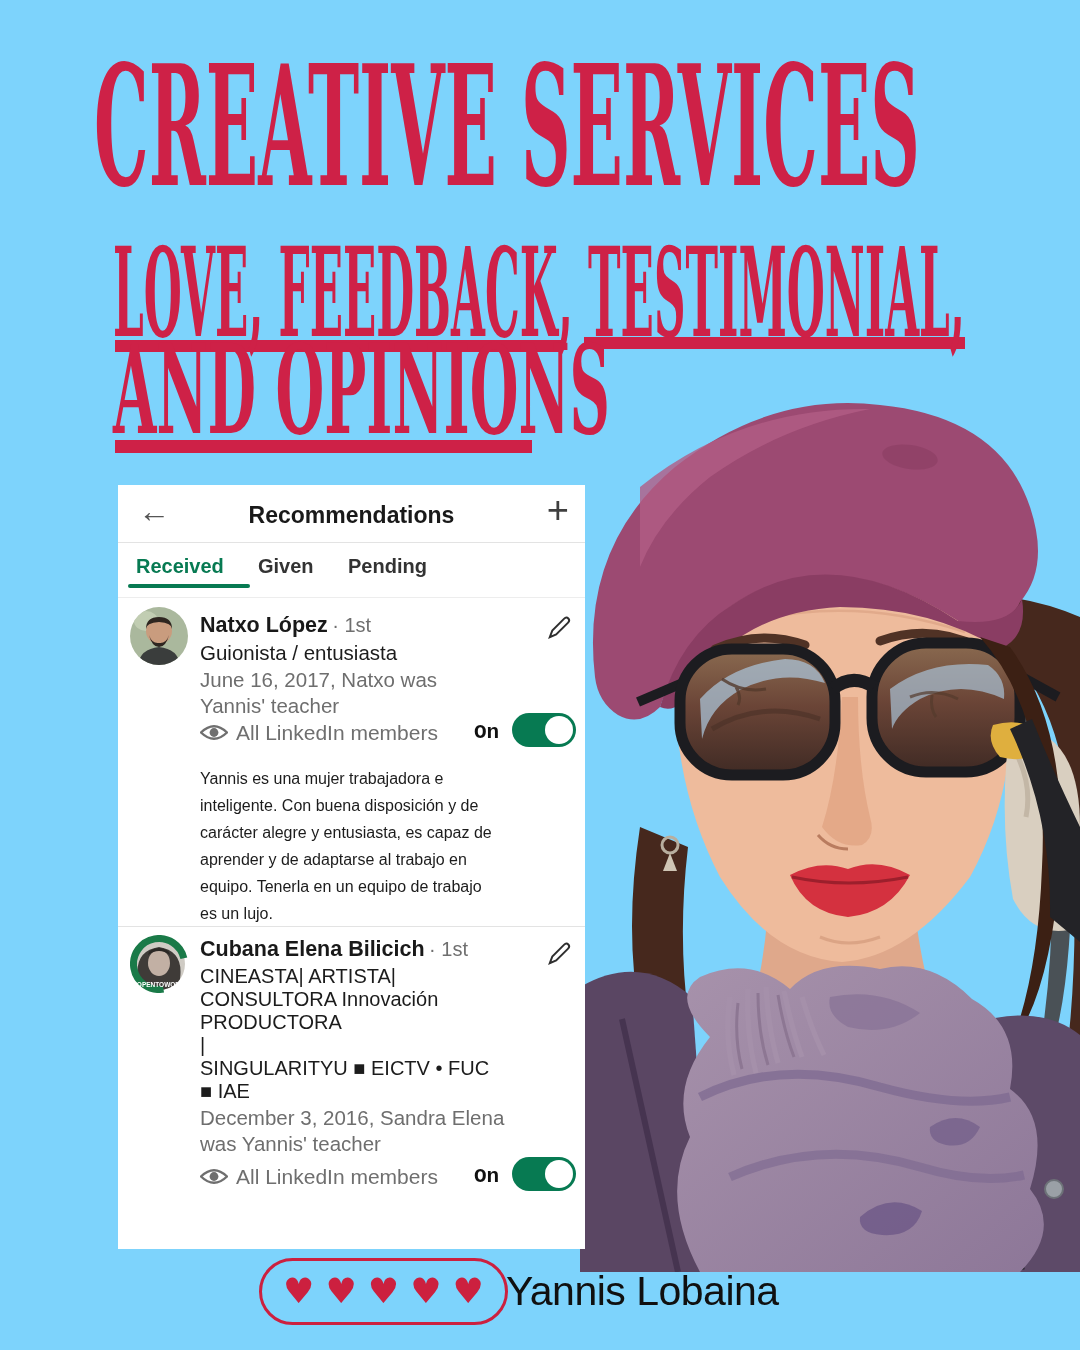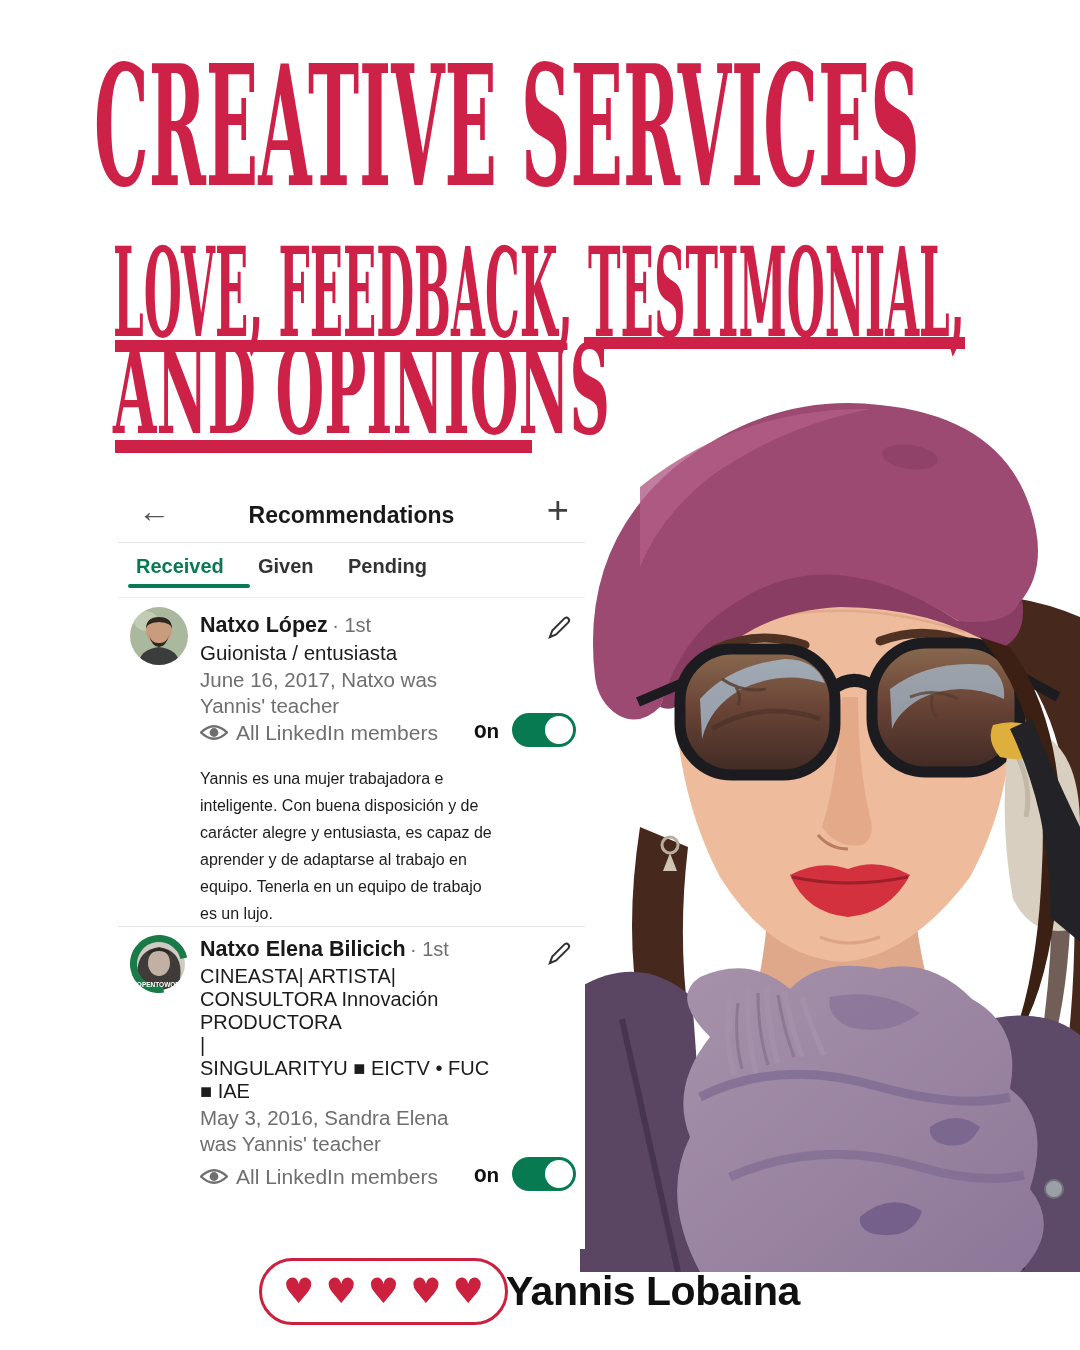--- a/index.html
+++ b/index.html
@@ -1,16 +1,16 @@
 <!DOCTYPE html>
 <html><head>
 <meta charset="utf-8">
 <style>
   html,body{margin:0;padding:0;background:#b9c6bf;}
-  .canvas{position:relative;width:1080px;height:1350px;background:#ffffff;overflow:hidden;
+  .canvas{position:relative;width:1080px;height:1350px;background:#7dd3fc;overflow:hidden;
           font-family:"Liberation Sans",sans-serif;}
   .abs{position:absolute;}
 
   
   .display-svg{position:absolute;overflow:visible;}
   .display-text{fill:#ce2147;font-family:"DejaVu Serif",serif;font-weight:bold;}
   .ul-bar{fill:#ce2147;}
 
   
   .card{position:absolute;left:118px;top:485px;width:467px;height:764px;background:#ffffff;z-index:2;}
@@ -39,21 +39,21 @@
   .pencil{position:absolute;left:428px;width:26px;height:26px;}
 
   
   .portrait{position:absolute;left:580px;top:397px;z-index:1;}
 
   
   .pill{position:absolute;left:259px;top:1258px;width:243px;height:61px;border:3px solid #cc203f;
         border-radius:34px;z-index:3;display:flex;align-items:center;justify-content:center;gap:11px;}
   .heart{color:#cc203f;font-size:35px;line-height:1;font-family:"DejaVu Sans",sans-serif;}
   .brand-name{position:absolute;left:506px;top:1268px;font-size:41px;color:#101010;z-index:3;
-              letter-spacing:-0.5px;font-weight:bold;}
+              letter-spacing:-0.5px;}
 </style>
 </head>
 <body>
 
 <div class="canvas">
 
   <svg class="display-svg" style="left:90px;top:55px;" width="930" height="150">
     <text class="display-text" x="4" y="130" font-size="166" textLength="826" lengthAdjust="spacingAndGlyphs">CREATIVE SERVICES</text>
   </svg>
 
@@ -222,33 +222,33 @@
           <rect width="58" height="58" fill="#cfcbc4"></rect>
           <path d="M8 44 Q4 16 29 12 Q54 16 50 44 L54 58 L4 58 Z" fill="#3f3b38"></path>
           <ellipse cx="29" cy="28" rx="11" ry="13" fill="#c2b0a4"></ellipse>
           <path d="M18 20 Q29 12 40 20 Q40 14 29 13 Q18 14 18 20Z" fill="#2b2825"></path>
         </g>
         <circle cx="29" cy="29" r="25.5" fill="none" stroke="#1a7a48" stroke-width="7" stroke-dasharray="118 45" transform="rotate(80 29 29)"></circle>
         <text x="29" y="52" text-anchor="middle" font-size="6.5" fill="#ffffff" font-family="Liberation Sans, sans-serif" font-weight="bold">#OPENTOWORK</text>
       </svg>
     </div>
     <div class="abs" style="left:82px;top:452px;">
-      <span class="name">Natxo Elena Bilicich</span>
+      <span class="name">Cubana Elena Bilicich</span>
       <span class="degree">· 1st</span>
     </div>
     <svg class="pencil" style="top:456px;" viewBox="0 0 24 24">
       <path d="M3.5 20.5 L5.8 14.4 L16.8 3.4 q2-2 3.8 -0.2 t-0.2 3.8 L9.4 18 Z" fill="#ffffff" stroke="#2f2f2f" stroke-width="1.8"></path>
     </svg>
     <div class="rec-headline2 pre" style="top:480px;">CINEASTA| ARTISTA|
 CONSULTORA Innovación
 PRODUCTORA
 |
 SINGULARITYU ■ EICTV • FUC
 ■ IAE</div>
-    <div class="rec-context pre" style="top:620px;">May 3, 2016, Sandra Elena
+    <div class="rec-context pre" style="top:620px;">December 3, 2016, Sandra Elena
 was Yannis' teacher</div>
 
     <svg class="abs" style="left:82px;top:682px;" width="28" height="19" viewBox="0 0 28 19">
       <path d="M1 9.5 Q14 -3 27 9.5 Q14 22 1 9.5 Z" fill="none" stroke="#6f6f6f" stroke-width="2.4"></path>
       <circle cx="14" cy="9.5" r="4.4" fill="#6f6f6f"></circle>
     </svg>
     <div class="abs vis-label" style="left:118px;top:680px;">All LinkedIn members</div>
     <div class="abs on-label" style="left:356px;top:680px;">On</div>
     <div class="toggle" style="left:394px;top:672px;">
       <div class="knob"></div>

